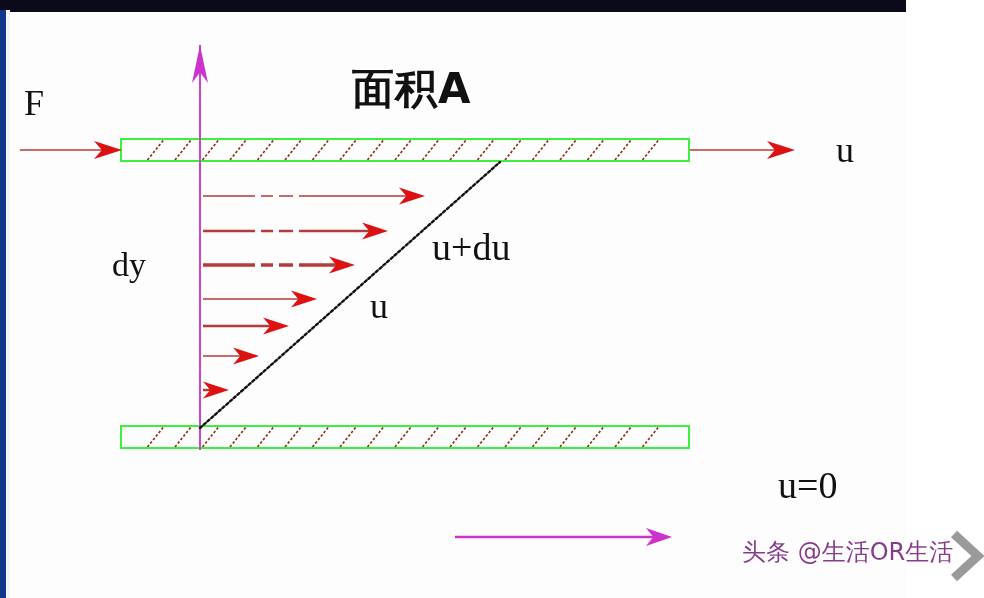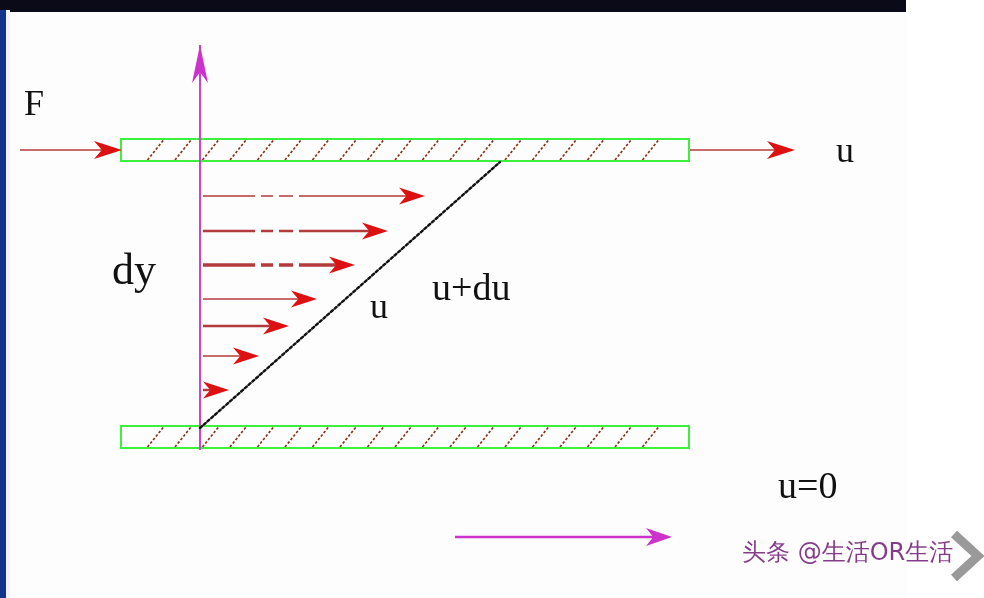--- a/index.html
+++ b/index.html
@@ -61,23 +61,23 @@
   .lbl {
     position: absolute;
     white-space: nowrap;
     color: #111111;
     font-family: "Liberation Serif", serif;
     line-height: 1;
   }
   .lbl-F      { left: 24px;  top: 85px;  font-size: 36px; }
   .lbl-area   { left: 352px; top: 68px;  font-size: 42px; font-family: "DejaVu Sans", sans-serif; font-weight: 600; letter-spacing: 1px; }
   .lbl-u-top  { left: 836px; top: 132px; font-size: 36px; }
-  .lbl-udu    { left: 432px; top: 228px; font-size: 38px; margin-top: 40px; }
+  .lbl-udu    { left: 432px; top: 228px; font-size: 38px; }
   .lbl-u-mid  { left: 370px; top: 288px; font-size: 36px; }
-  .lbl-dy     { left: 112px; top: 248px; font-size: 44px; }
+  .lbl-dy     { left: 112px; top: 248px; font-size: 34px; }
   .lbl-u0     { left: 778px; top: 418px; font-size: 38px; margin-top: 48px; }
   .caption {
     position: absolute;
     left: 26px; top: 510px;
     font-size: 44px;
     font-weight: 700;
     color: #1b2e93;
     font-family: "DejaVu Sans", sans-serif;
     letter-spacing: 1px;
     white-space: nowrap;
@@ -224,20 +224,21 @@
       <path id="topvel-head" fill="#dd1111" d="M767,141 L795,150 L767,159 L774.84,150 Z"></path>
     </g>
 
     <g>
       <line id="cap-line" stroke="#cc33cc" stroke-width="2.4" x1="455" y1="537" x2="656" y2="537"></line>
       <path id="cap-head" fill="#cc33cc" d="M646,528 L672,537 L646,546 L653.28,537 Z"></path>
     </g>
   </svg>
 
   <div class="lbl lbl-F">F</div>
+  <div class="lbl lbl-area">面积A</div>
   <div class="lbl lbl-u-top">u</div>
   <div class="lbl lbl-udu">u+du</div>
   <div class="lbl lbl-u-mid">u</div>
   <div class="lbl lbl-dy">dy</div>
   <div class="lbl lbl-u0">u=0</div>
 
 
   <div class="watermark">头条 @生活OR生活</div>
   <svg class="wm-chevron" viewBox="0 0 40 56">
     <path d="M8,6 L32,28 L8,50" fill="none" stroke="#9a9a9a" stroke-width="9" stroke-linecap="butt" stroke-linejoin="miter"></path>

